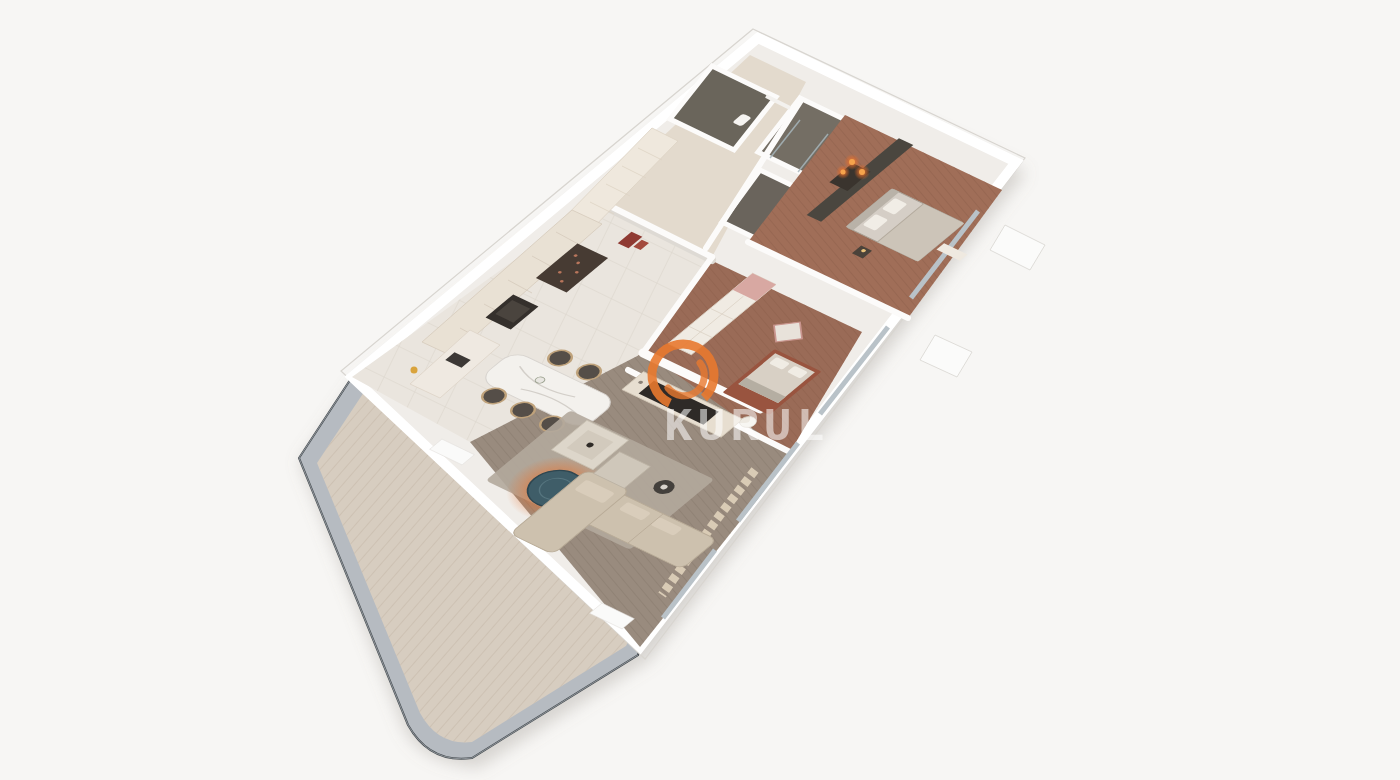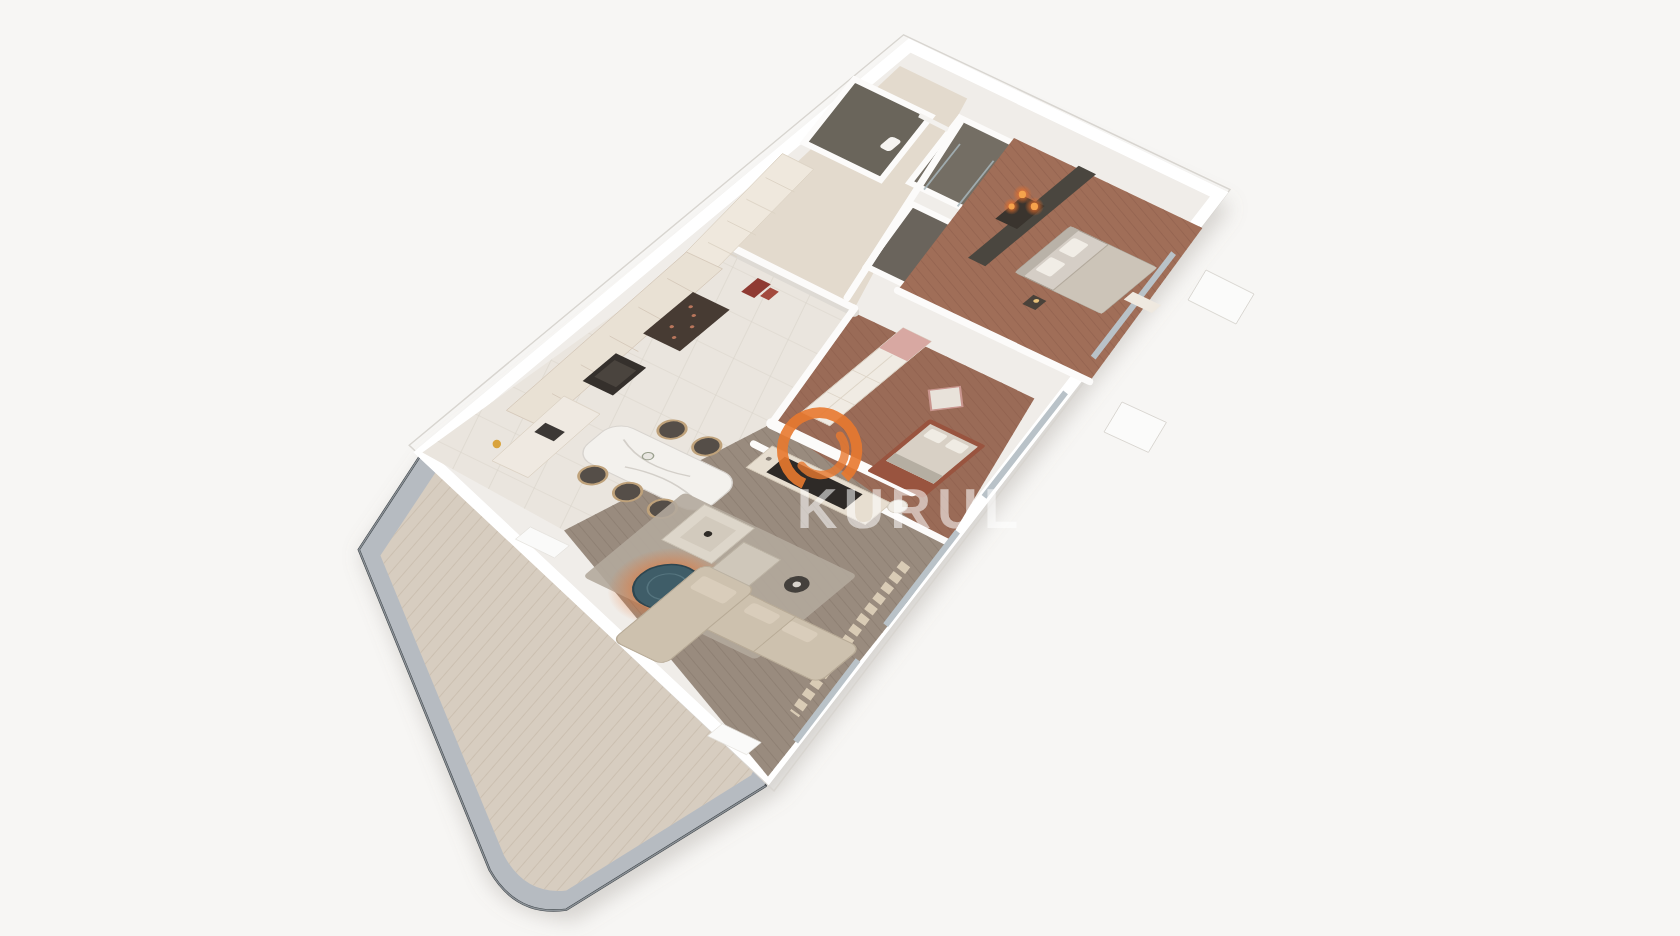--- a/index.html
+++ b/index.html
@@ -1,17 +1,17 @@
 <!DOCTYPE html>
 <html><head>
 <meta charset="utf-8">
 <style>
   html,body{margin:0;padding:0;background:#f7f6f4;}
   .stage{position:relative;width:1400px;height:780px;background:#f7f6f4;overflow:hidden;
-         font-family:Liberation Sans, sans-serif;text-align:center;}
+         font-family:Liberation Mono, monospace;text-align:center;}
   svg{position:absolute;inset:0;}
   .wall{stroke:#fcfbfa;stroke-linecap:round;fill:none;}
   .wall-shadow{stroke:#dedad4;stroke-linecap:round;fill:none;}
   .glass{stroke:#b9c2c8;stroke-linecap:butt;fill:none;}
   .wm-text{font-weight:bold;font-size:47px;letter-spacing:5px;fill:rgba(255,255,255,0.55);}
 </style>
 </head>
 <body>
 
 <div class="stage">

